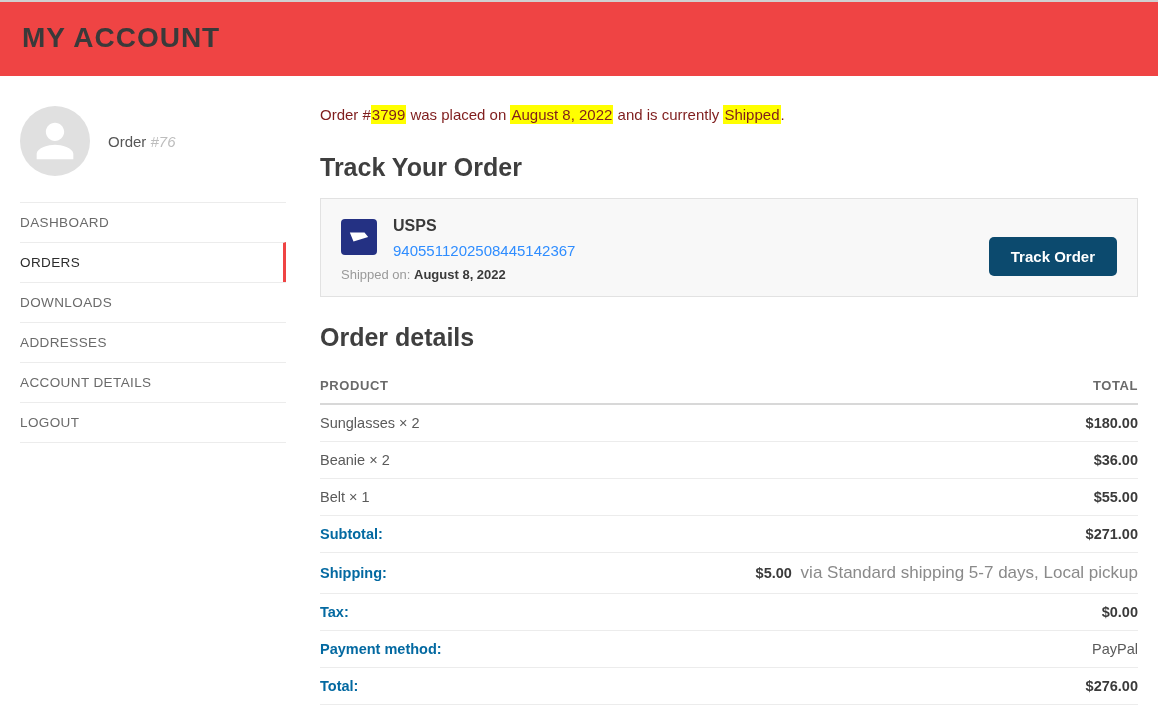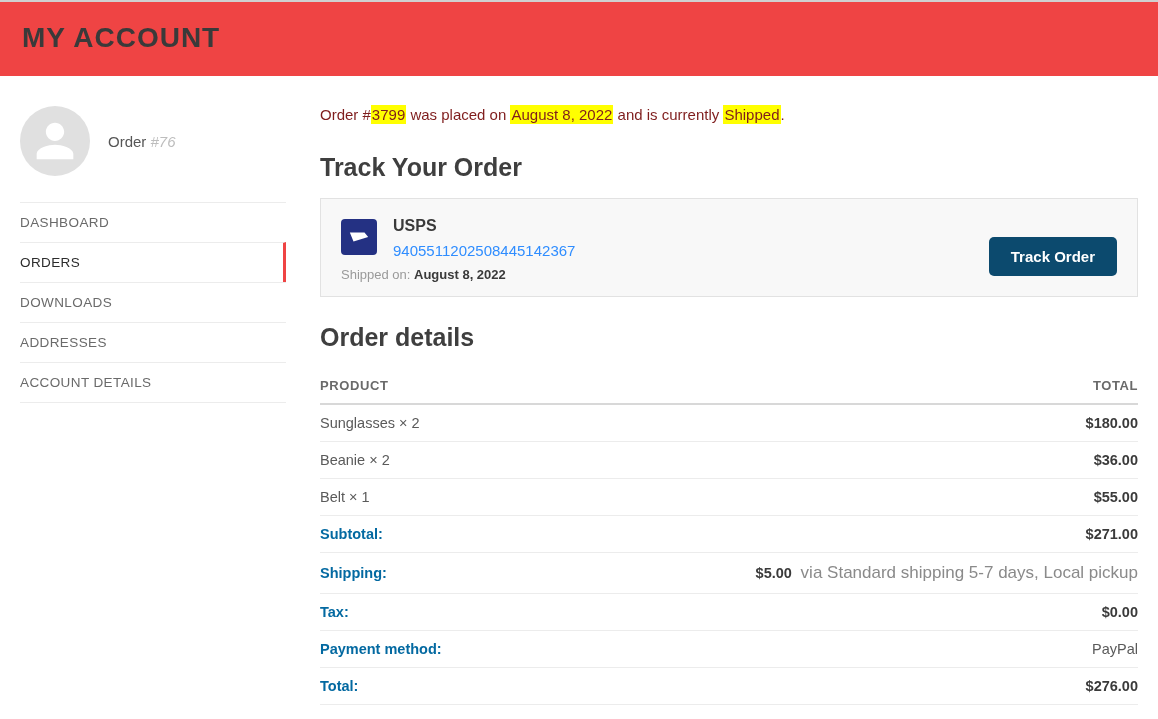--- a/index.html
+++ b/index.html
@@ -191,20 +191,23 @@
         </li>
         <li>
           <a href="#">DOWNLOADS</a>
         </li>
         <li>
           <a href="#">ADDRESSES</a>
         </li>
         <li>
           <a href="#">ACCOUNT DETAILS</a>
         </li>
+        <li>
+          <a href="#">LOGOUT</a>
+        </li>
       </ul>
   </aside>
 
   <main class="content">
 
     <p class="order-summary-line">
       <span>Order #</span><span class="hl">3799</span><span> was placed on </span><span class="hl">August 8, 2022</span><span> and is currently </span><span class="hl">Shipped</span><span>.</span>
     </p>
 
     <h2 class="section-title">Track Your Order</h2>

